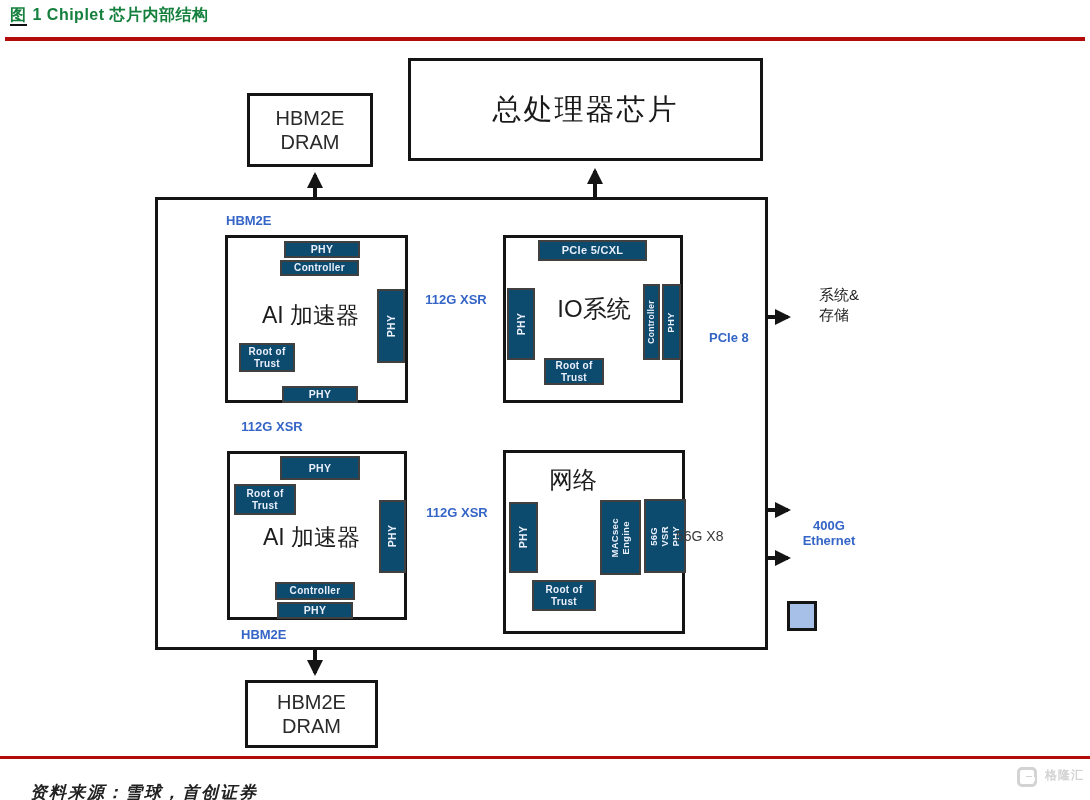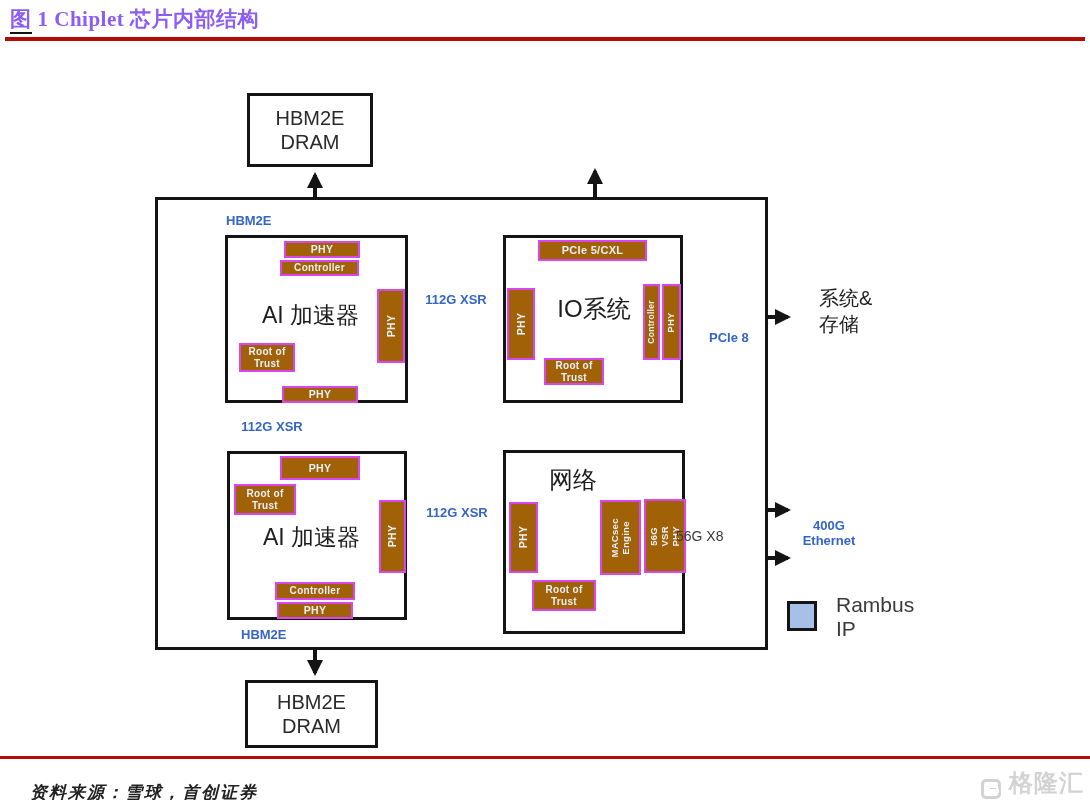--- a/index.html
+++ b/index.html
@@ -1,49 +1,49 @@
 <!DOCTYPE html>
 <html><head>
 <meta charset="utf-8">
 <style>
   html,body{margin:0;padding:0;background:#fff;}
   .page{position:relative;width:1090px;height:800px;background:#ffffff;overflow:hidden;
         font-family:"Liberation Sans",sans-serif;}
   
-  .fig-title{position:absolute;left:10px;top:5px;font-family:Liberation Serif, serif;
-             font-weight:bold;font-size:21px;color:#8b5cf6;letter-spacing:.5px;}
+  .fig-title{position:absolute;left:10px;top:5px;font-family:Liberation Sans, sans-serif;
+             font-weight:bold;font-size:16px;color:#15803d;letter-spacing:.5px;}
   .fig-title .u{border-bottom:2px solid #111;padding-bottom:1px;margin-right:6px;}
   .redline{position:absolute;background:#b30a0a;}
   .redline.top{left:5px;top:37px;width:1080px;height:4px;}
   .redline.bottom{left:0px;top:756px;width:1090px;height:3px;}
   
   .box{position:absolute;background:#fff;border:3px solid #141414;box-sizing:border-box;
        display:flex;align-items:center;justify-content:center;text-align:center;}
   .container-box{position:absolute;border:3px solid #141414;box-sizing:border-box;background:#fff;}
   .block{position:absolute;border:3px solid #141414;box-sizing:border-box;background:#fff;}
-  .chip{position:absolute;background:#a16207;border:2px solid #d946ef;box-sizing:border-box;
+  .chip{position:absolute;background:#0c4a6e;border:2px solid #404040;box-sizing:border-box;
         color:#e9effb;font-size:10.5px;font-weight:600;display:flex;align-items:center;
         justify-content:center;text-align:center;line-height:1.15;letter-spacing:.3px;}
   .chip .rot{transform:rotate(-90deg);white-space:pre-line;display:block;}
   .pre{white-space:pre-line;}
   .cn-title{position:absolute;color:#1c1c1c;text-align:center;font-weight:500;}
   .blue-label{position:absolute;color:#3565c6;font-weight:bold;font-size:13px;
               text-align:center;line-height:1.15;}
   .dark-label{position:absolute;color:#2a2a2a;text-align:left;}
   .arrows{position:absolute;left:0;top:0;pointer-events:none;}
   
   .legend-swatch{position:absolute;left:787px;top:601px;width:30px;height:30px;
                  background:#a6c0e7;border:3px solid #141414;box-sizing:border-box;}
   .legend-text{position:absolute;left:836px;top:593px;font-size:21px;color:#3a3a3a;
                line-height:1.15;white-space:pre-line;}
   
   .source{position:absolute;left:30px;top:765px;font-family:"DejaVu Serif",serif;
           font-style:italic;font-weight:600;font-size:17px;color:#222;letter-spacing:2px;margin-top:16px;}
-  .watermark{position:absolute;right:6px;top:767px;display:flex;align-items:flex-end;gap:8px;
-             color:#d3d3d3;font-weight:bold;font-size:24px;letter-spacing:1px;}
+  .watermark{position:absolute;right:6px;top:767px;display:flex;align-items:flex-start;gap:8px;
+             color:#d3d3d3;font-weight:bold;font-size:12px;letter-spacing:1px;}
   .wm-icon{width:20px;height:20px;border:3px solid #d3d3d3;border-radius:5px;position:relative;
            box-sizing:border-box;}
   .wm-icon::after{content:"";position:absolute;right:-1px;top:7px;width:9px;height:4px;background:#fff;}
   .wm-icon::before{content:"";position:absolute;right:2px;top:6px;width:6px;height:3px;background:#d3d3d3;}
 </style>
 </head>
 <body>
 
 <div class="page">
 
@@ -67,20 +67,23 @@
       <line x1="690" y1="317" x2="788" y2="317"></line>
       <line x1="692" y1="510" x2="788" y2="510"></line>
       <line x1="692" y1="558" x2="788" y2="558"></line>
       <line x1="315" y1="625" x2="315" y2="673"></line>
     </g>
   </svg>
 
   <div class="box" style="left:247px;top:93px;width:126px;height:74px;font-size:20px;line-height:1.2;color:#2a2a2a;">
     <span class="pre">HBM2E
 DRAM</span>
+  </div>
+  <div class="box" style="left:408px;top:58px;width:355px;height:103px;font-size:29px;color:#1a1a1a;letter-spacing:2px;">
+    <span>总处理器芯片</span>
   </div>
   <div class="box" style="left:245px;top:680px;width:133px;height:68px;font-size:20px;line-height:1.2;color:#2a2a2a;">
     <span class="pre">HBM2E
 DRAM</span>
   </div>
 
   <div class="container-box" style="left:155px;top:197px;width:613px;height:453px;"></div>
 
   <div class="block" style="left:225px;top:235px;width:183px;height:168px;">
     <div class="cn-title" style="left:10px;top:62px;width:145px;font-size:23px;">AI 加速器</div>
@@ -163,26 +166,24 @@
 
   <div class="blue-label" style="left:226px;top:214px;">HBM2E</div>
   <div class="blue-label" style="left:413px;top:293px;width:86px;">112G XSR</div>
   <div class="blue-label" style="left:234px;top:420px;width:76px;">112G XSR</div>
   <div class="blue-label" style="left:417px;top:506px;width:80px;">112G XSR</div>
   <div class="blue-label" style="left:709px;top:331px;">PCIe 8</div>
   <div class="blue-label" style="left:241px;top:628px;">HBM2E</div>
   <div class="blue-label pre" style="left:796px;top:519px;width:66px;">400G
 Ethernet</div>
   <div class="dark-label" style="left:676px;top:528px;font-size:14px;color:#3a3a3a;">56G X8</div>
-  <div class="dark-label pre" style="left:819px;top:285px;font-size:20px;line-height:1.3;color:#1e1e1e;">系统&amp;
+  <div class="dark-label pre" style="left:819px;top:285px;font-size:15px;line-height:1.3;color:#1e1e1e;">系统&amp;
 存储</div>
 
   <div class="legend-swatch"></div>
-  <div class="legend-text">Rambus
-IP</div>
 
   <div class="redline bottom"></div>
   <div class="source">资料来源：雪球，首创证券</div>
   <div class="watermark">
     <span class="wm-icon"></span>
     <span>格隆汇</span>
   </div>
 
 </div>
 

